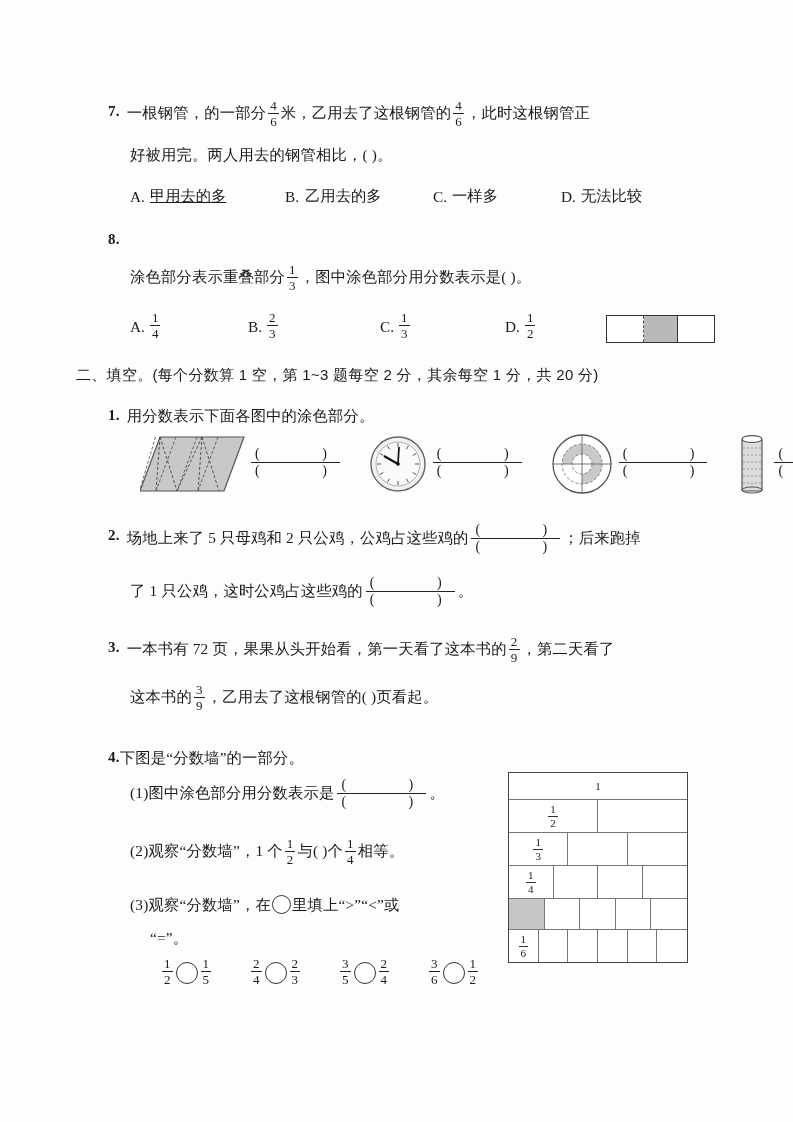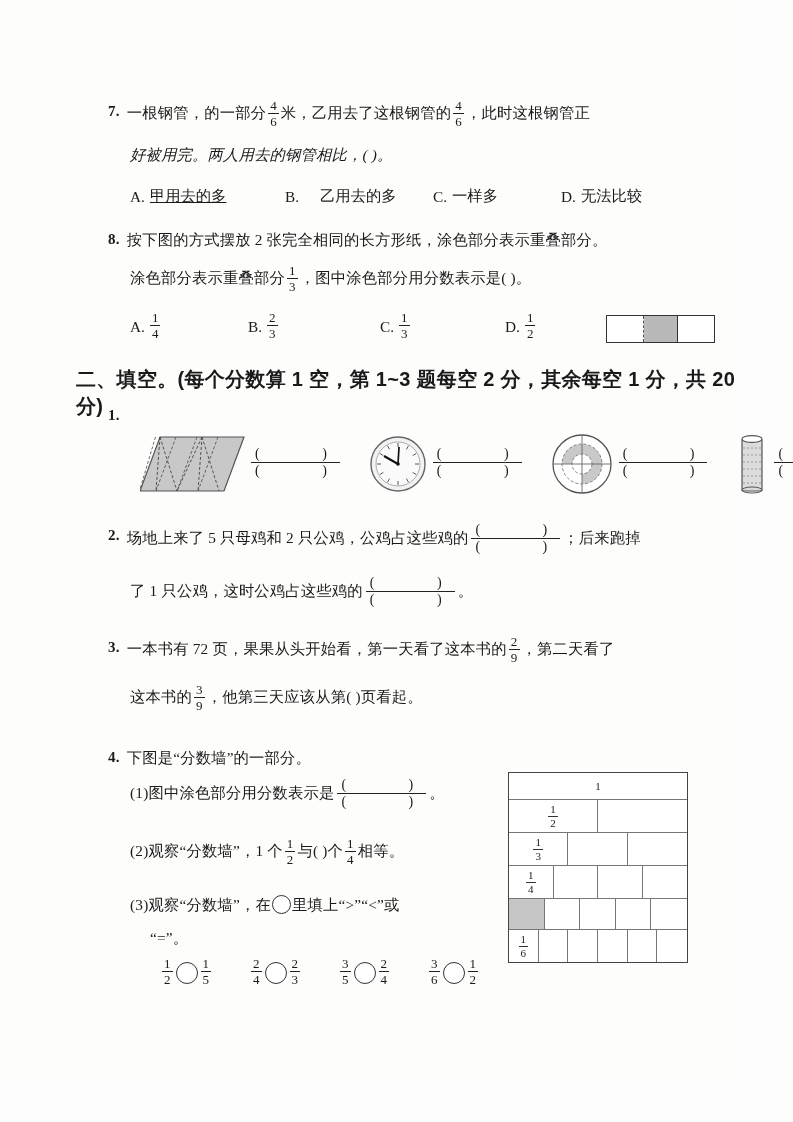--- a/index.html
+++ b/index.html
@@ -40,21 +40,21 @@
   .bfrac{
     display:inline-flex;flex-direction:column;align-items:center;
     vertical-align:middle;margin:0 3px;line-height:1.05;
     position:relative;top:-1px;
   }
   .bfrac .n{font-size:14px;letter-spacing:13px;padding-left:4px;}
   .bfrac .d{font-size:14px;letter-spacing:13px;padding-left:4px;border-top:1px solid #222;padding-top:1px;}
 
   
   .sect{
-    position:absolute;font-weight:bold;font-size:20px;
+    position:absolute;font-weight:normal;font-size:15px;
     font-family:"Liberation Sans","DejaVu Sans",sans-serif;
     letter-spacing:.3px;
   }
 
   
   .opts{position:absolute;font-size:15.3px;display:flex;}
   .opt{display:flex;align-items:center;}
 
   
   .rect8{position:absolute;display:flex;border:1.4px solid #333;background:#fff;}
@@ -103,46 +103,45 @@
         <span style="margin-left:7px;">
           <span>一根钢管，的一部分</span><span class="frac">
               <span class="n">4</span>
               <span class="d">6</span>
             </span><span>米，乙用去了这根钢管的</span><span class="frac">
               <span class="n">4</span>
               <span class="d">6</span>
             </span><span>，此时这根钢管正</span>
         </span>
       </div>
-      <div style="margin-left:22px;margin-top:14px;font-style:italic;">好被用完。两人用去的钢管相比，(          )。</div>
+      <div style="margin-left:22px;margin-top:14px;">好被用完。两人用去的钢管相比，(          )。</div>
     </div>
 
     <div class="opts" style="left:130px;top:186px;">
       <div class="opt" style="width:155px;">
         <span>A.</span>
           <span style="margin-left:5px;text-decoration:underline;">甲用去的多</span>
       </div>
       <div class="opt" style="width:148px;">
         <span>B.</span>
-          <span style="margin-left:21px;">乙用去的多</span>
+          <span style="margin-left:6px;">乙用去的多</span>
       </div>
       <div class="opt" style="width:128px;">
         <span>C.</span>
           <span style="margin-left:5px;">一样多</span>
       </div>
       <div class="opt">
         <span>D.</span>
           <span style="margin-left:5px;">无法比较</span>
       </div>
     </div>
 
     <div class="q" style="left:108px;top:228px;width:600px;">
       <div class="row" style="align-items:flex-start;">
         <span class="num">8.</span>
-        <span style="margin-left:7px;">按下图的方式摆放 2 张完全相同的长方形纸，涂色部分表示重叠部分。</span>
       </div>
       <div style="margin-left:22px;margin-top:13px;">
         <span>涂色部分表示重叠部分</span><span class="frac">
             <span class="n">1</span>
             <span class="d">3</span>
           </span><span>，图中涂色部分用分数表示是(        )。</span>
       </div>
     </div>
 
     <div class="opts" style="left:130px;top:312px;">
@@ -180,20 +179,21 @@
       <div class="r8a"></div>
       <div class="r8b"></div>
       <div class="r8c"></div>
     </div>
 
     <div class="sect" style="left:76px;top:366px;width:660px;">二、填空。(每个分数算 1 空，第 1~3 题每空 2 分，其余每空 1 分，共 20 分)</div>
 
     <div class="q" style="left:108px;top:404px;width:600px;">
       <div class="row" style="align-items:flex-start;">
         <span class="num">1.</span>
+        <span style="margin-left:7px;">用分数表示下面各图中的涂色部分。</span>
       </div>
     </div>
 
     <div class="figwrap" style="left:140px;top:433px;">
 
       <div class="figcell">
         <svg width="105" height="62" viewBox="0 0 105 62">
           <polygon points="20,4 104,4 84,58 0,58" fill="#c8c8c8" stroke="#555" stroke-width="1.2"></polygon>
           <line x1="15.5" y1="4" x2="-0.5" y2="58" stroke="#555" stroke-width=".9" stroke-dasharray="3,2"></line>
           <line x1="36" y1="4" x2="16" y2="58" stroke="#555" stroke-width=".9" stroke-dasharray="3,2"></line>
@@ -302,28 +302,28 @@
           <span>一本书有 72 页，果果从头开始看，第一天看了这本书的</span><span class="frac">
               <span class="n">2</span>
               <span class="d">9</span>
             </span><span>，第二天看了</span>
         </span>
       </div>
       <div style="margin-left:22px;margin-top:19px;">
         <span>这本书的</span><span class="frac">
             <span class="n">3</span>
             <span class="d">9</span>
-          </span><span>，他第三天应该从第(        )页看起。</span>
+          </span><span>，乙用去了这根钢管的(        )页看起。</span>
       </div>
     </div>
 
     <div class="q" style="left:108px;top:746px;width:400px;">
       <div class="row" style="align-items:flex-start;">
         <span class="num">4.</span>
-        <span style="margin-left:7px;">下图是“分数墙”的一部分。</span>
+        <span style="">下图是“分数墙”的一部分。</span>
       </div>
     </div>
 
     <div class="q" style="left:130px;top:779px;width:380px;">
       <span>(1)</span><span>图中涂色部分用分数表示是</span><span class="bfrac">
           <span class="n">(&nbsp;&nbsp;&nbsp;)</span>
           <span class="d">(&nbsp;&nbsp;&nbsp;)</span>
         </span><span>。</span>
     </div>
 

